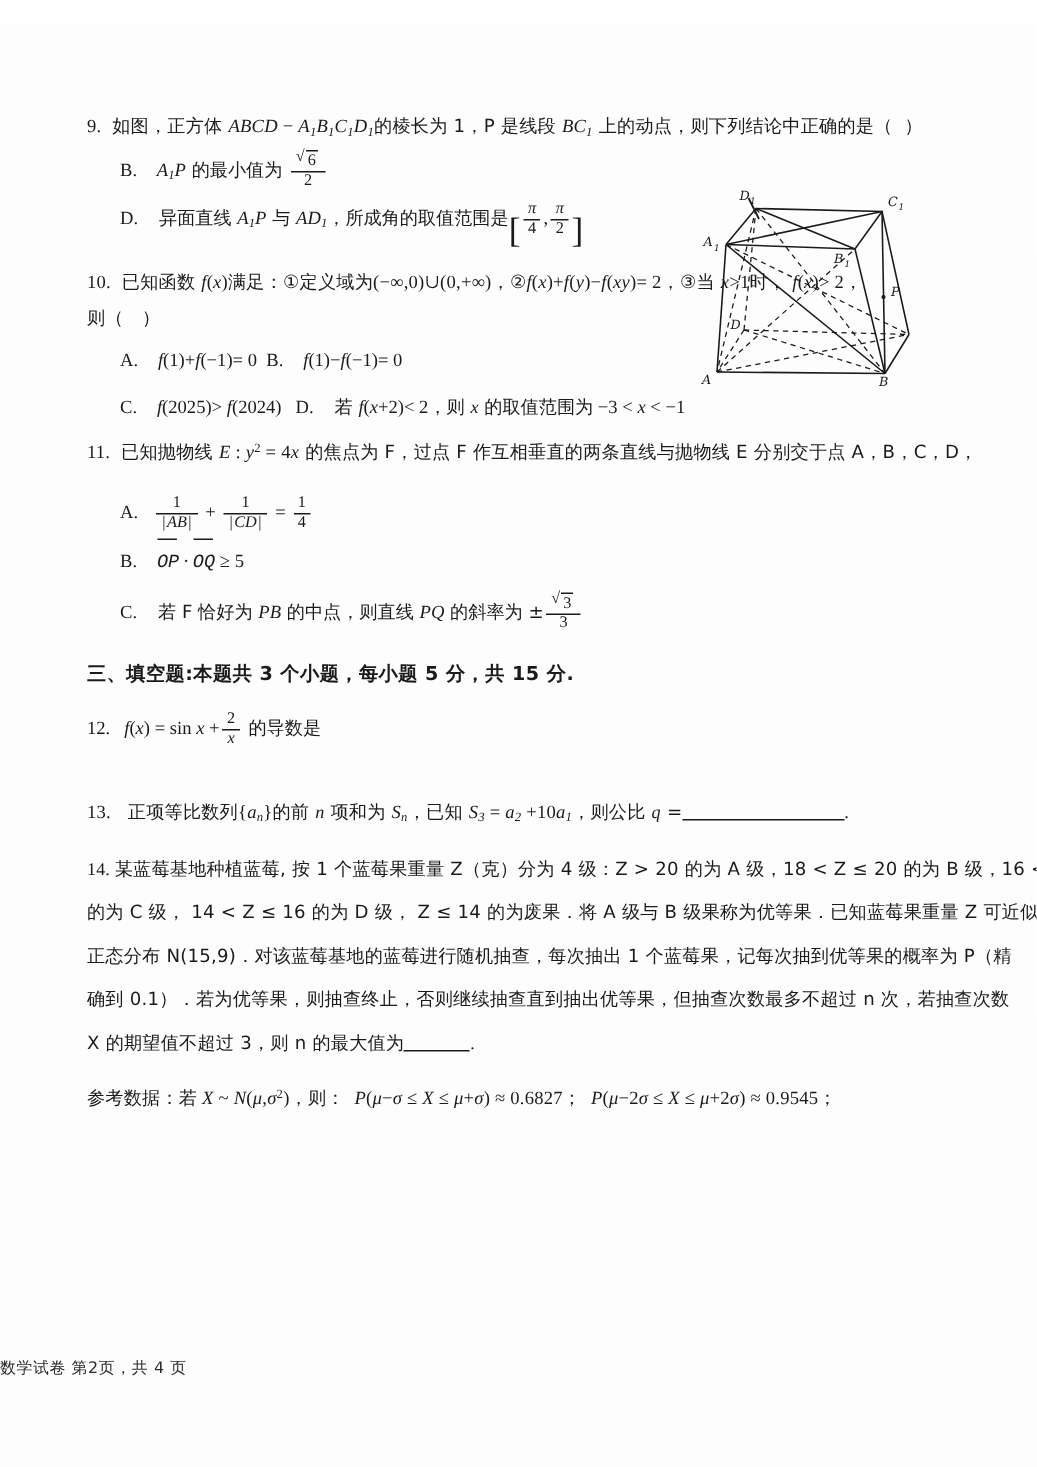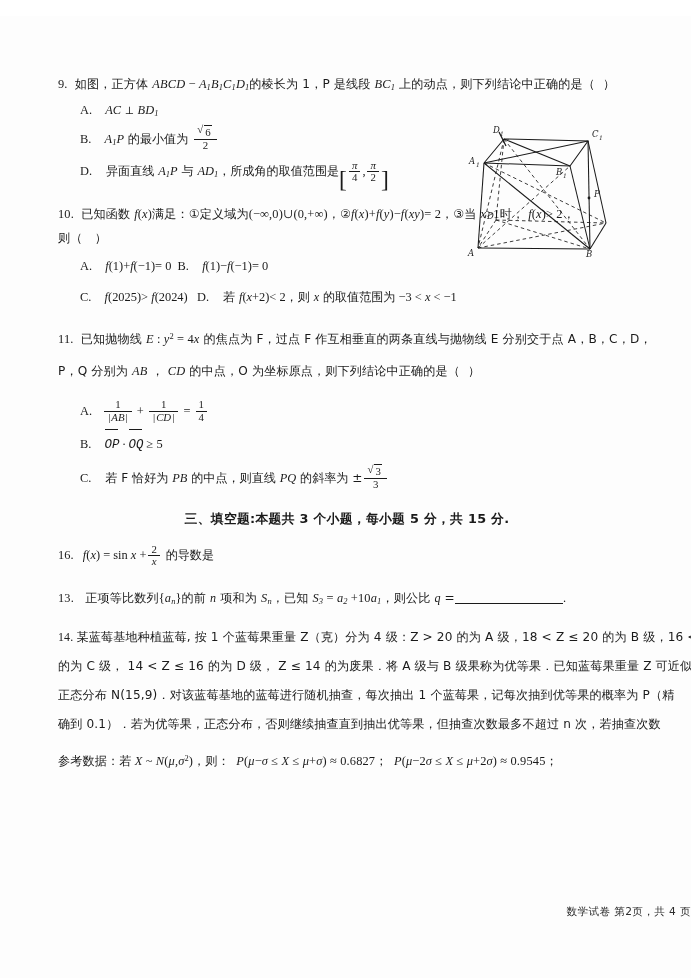--- a/index.html
+++ b/index.html
@@ -119,21 +119,20 @@
     padding: 0 1px;
   }
   
   .section-head {
     font-family: "DejaVu Sans", "Liberation Sans", sans-serif;
     font-weight: bold;
     font-size: 12.8px;
     margin-top: 14px;
     margin-bottom: 10px;
     letter-spacing: 0.3px;
-    text-align: center;
   }
   
   .blank {
     display: inline-block;
     border-bottom: 1px solid #1a1a1a;
     vertical-align: -2px;
   }
   .blank.w-long { width: 108px; }
   .blank.w-short { width: 44px; }
   
@@ -143,45 +142,41 @@
     top: 104px;
     width: 170px;
     height: 138px;
   }
   
   .footer {
     position: absolute;
     left: 0;
     top: 889px;
     width: 691px;
-    text-align: right;
+    text-align: left;
     font-family: "DejaVu Sans", "Liberation Sans", sans-serif;
     font-size: 10.6px;
     color: #2b2b2b;
     letter-spacing: 0.4px;
   }
   .q14 .q-line { line-height: 2.35; font-size: 11.9px; }
 </style>
 </head>
 <body>
 
 <div class="page">
 
   <div class="content">
 
     <div class="blk">
       <div class="q-line">
         <span class="mn">9.</span>
         <span class="han">&nbsp;如图，正方体&nbsp;</span><span class="mi">ABCD</span><span class="mn">&nbsp;−&nbsp;</span><span class="mi">A<sub>1</sub>B<sub>1</sub>C<sub>1</sub>D<sub>1</sub></span><span class="han">的棱长为 1，P 是线段&nbsp;</span><span class="mi">BC<sub>1</sub></span><span class="han">&nbsp;上的动点，则下列结论中正确的是（&nbsp;&nbsp;）</span>
       </div>
 
-      <div class="opt" style="padding-left:22px">
-        <span class="opt-label mn">A.</span>
-        <span class="mi">&nbsp;AC</span><span class="mn">&nbsp;⊥&nbsp;</span><span class="mi">BD<sub>1</sub></span>
-      </div>
 
       <div class="opt" style="padding-left:22px;line-height:2.6">
         <span class="opt-label mn">B.</span>
         <span class="mi">&nbsp;A<sub>1</sub>P</span><span class="han">&nbsp;的最小值为&nbsp;</span><span class="frac"><span class="num"><span class="sqrt"><span class="rad">6</span></span></span><span class="den">2</span></span>
       </div>
 
 
       <div class="opt" style="padding-left:22px;line-height:2.7">
         <span class="opt-label mn">D.</span>
         <span class="han">&nbsp;异面直线&nbsp;</span><span class="mi">A<sub>1</sub>P</span><span class="han">&nbsp;与&nbsp;</span><span class="mi">AD<sub>1</sub></span><span class="han">，所成角的取值范围是</span><span class="bigbr">[</span><span class="frac"><span class="num"><span class="mi">π</span></span><span class="den">4</span></span><span class="mn">,</span><span class="frac"><span class="num"><span class="mi">π</span></span><span class="den">2</span></span><span class="bigbr">]</span>
@@ -205,27 +200,24 @@
       </div>
 
       <div class="opt" style="padding-left:22px;line-height:2.5">
         <span class="opt-label mn">C.</span>
         <span class="mn">&nbsp;<span class="mi">f</span>(2025)&gt; <span class="mi">f</span>(2024)&nbsp;&nbsp;</span>
         <span class="opt-label mn">D.</span>
         <span class="han">&nbsp;若&nbsp;</span><span class="mn"><span class="mi">f</span>(<span class="mi">x</span>+2)&lt; 2</span><span class="han">，则 <span class="mi">x</span> 的取值范围为</span><span class="mn">&nbsp;−3 &lt; <span class="mi">x</span> &lt; −1</span>
       </div>
     </div>
 
-    <div class="blk" style="margin-top:14px">
+    <div class="blk" style="margin-top:2px">
       <div class="q-line">
         <span class="mn">11.</span>
         <span class="han">&nbsp;已知抛物线&nbsp;</span><span class="mi">E</span><span class="mn"> : <span class="mi">y</span><sup>2</sup> = 4<span class="mi">x</span></span><span class="han">&nbsp;的焦点为 F，过点 F 作互相垂直的两条直线与抛物线 E 分别交于点 A，B，C，D，</span>
-      </div>
-      <div class="q-line" style="margin-top:8px">
-        <span class="han">P，Q 分别为&nbsp;</span><span class="mi">AB</span><span class="han">&nbsp;，&nbsp;</span><span class="mi">CD</span><span class="han">&nbsp;的中点，O 为坐标原点，则下列结论中正确的是（&nbsp;&nbsp;）</span>
       </div>
 
       <div class="opt" style="padding-left:22px;line-height:3.1;margin-top:8px">
         <span class="opt-label mn">A.</span>
         <span class="frac"><span class="num">1</span><span class="den"><span class="absbar">|</span><span class="mi">AB</span><span class="absbar">|</span></span></span>
         <span class="mn">+</span>
         <span class="frac"><span class="num">1</span><span class="den"><span class="absbar">|</span><span class="mi">CD</span><span class="absbar">|</span></span></span>
         <span class="mn">=</span>
         <span class="frac"><span class="num">1</span><span class="den">4</span></span>
       </div>
@@ -239,45 +231,48 @@
         <span class="opt-label mn">C.</span>
         <span class="han">&nbsp;若 F 恰好为&nbsp;</span><span class="mi">PB</span><span class="han">&nbsp;的中点，则直线&nbsp;</span><span class="mi">PQ</span><span class="han">&nbsp;的斜率为 ±</span><span class="frac"><span class="num"><span class="sqrt"><span class="rad">3</span></span></span><span class="den">3</span></span>
       </div>
 
     </div>
 
     <div class="section-head">三、填空题:本题共 3 个小题，每小题 5 分，共 15 分.</div>
 
     <div class="blk" style="margin-top:6px">
       <div class="opt" style="line-height:2.9">
-        <span class="mn">16.</span>
+        <span class="mn">12.</span>
         <span class="mn">&nbsp;&nbsp;<span class="mi">f</span>(<span class="mi">x</span>) = sin <span class="mi">x</span> +</span><span class="frac"><span class="num">2</span><span class="den"><span class="mi">x</span></span></span><span class="han">&nbsp;的导数是</span>
       </div>
     </div>
 
-    <div class="blk" style="margin-top:12px">
+    <div class="blk" style="margin-top:25px">
       <div class="q-line">
         <span class="mn">13.</span>
         <span class="han">&nbsp;&nbsp;正项等比数列</span><span class="mn">{<span class="mi">a<sub>n</sub></span>}</span><span class="han">的前 <span class="mi">n</span> 项和为&nbsp;</span><span class="mi">S<sub>n</sub></span><span class="han">，已知&nbsp;</span><span class="mn"><span class="mi">S</span><sub>3</sub> = <span class="mi">a</span><sub>2</sub> +10<span class="mi">a</span><sub>1</sub></span><span class="han">，则公比 <span class="mi">q</span> =</span><span class="blank w-long"></span><span class="mn">.</span>
       </div>
     </div>
 
     <div class="blk q14" style="margin-top:12px">
       <div class="q-line">
         <span class="mn">14.</span>
         <span class="han">某蓝莓基地种植蓝莓, 按 1 个蓝莓果重量 Z（克）分为 4 级：Z &gt; 20 的为 A 级，18 &lt; Z ≤ 20 的为 B 级，16 &lt; Z ≤ 18</span>
       </div>
       <div class="q-line">
         <span class="han">的为 C 级， 14 &lt; Z ≤ 16 的为 D 级， Z ≤ 14 的为废果．将 A 级与 B 级果称为优等果．已知蓝莓果重量 Z 可近似服从</span>
       </div>
       <div class="q-line">
         <span class="han">正态分布 N(15,9)．对该蓝莓基地的蓝莓进行随机抽查，每次抽出 1 个蓝莓果，记每次抽到优等果的概率为 P（精</span>
       </div>
       <div class="q-line">
-        <span class="han">确到 0.1）．若为优等果，正态分布，否则继续抽查直到抽出优等果，但抽查次数最多不超过 n 次，若抽查次数</span>
+        <span class="han">确到 0.1）．若为优等果，则抽查终止，否则继续抽查直到抽出优等果，但抽查次数最多不超过 n 次，若抽查次数</span>
+      </div>
+      <div class="q-line">
+        <span class="han">X 的期望值不超过 3，则 n 的最大值为</span><span class="blank w-short"></span><span class="mn">.</span>
       </div>
     </div>
 
     <div class="blk" style="margin-top:10px">
       <div class="q-line">
         <span class="han">参考数据：若</span><span class="mn">&nbsp;<span class="mi">X</span> ~ <span class="mi">N</span>(<span class="mi">μ</span>,<span class="mi">σ</span><sup>2</sup>)</span><span class="han">，则：</span><span class="mn">&nbsp;&nbsp;<span class="mi">P</span>(<span class="mi">μ</span>−<span class="mi">σ</span> ≤ <span class="mi">X</span> ≤ <span class="mi">μ</span>+<span class="mi">σ</span>) ≈ 0.6827</span><span class="han">；</span><span class="mn">&nbsp;&nbsp;<span class="mi">P</span>(<span class="mi">μ</span>−2<span class="mi">σ</span> ≤ <span class="mi">X</span> ≤ <span class="mi">μ</span>+2<span class="mi">σ</span>) ≈ 0.9545</span><span class="han">；</span>
       </div>
     </div>
 
   </div>

